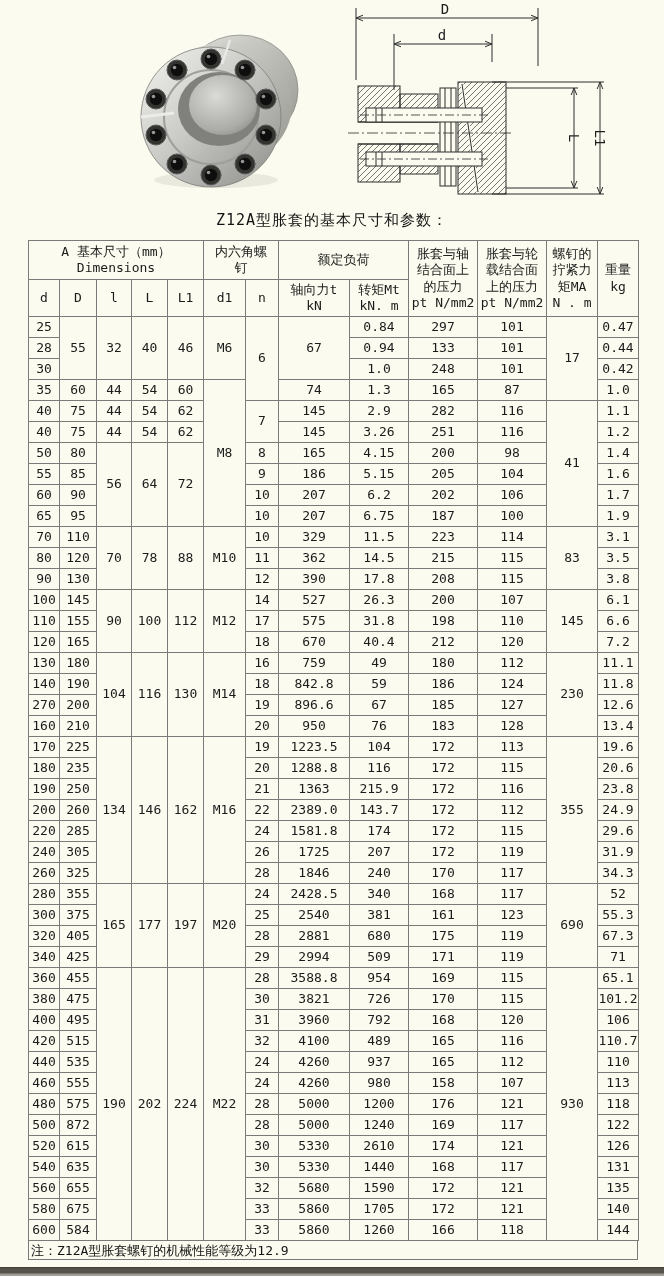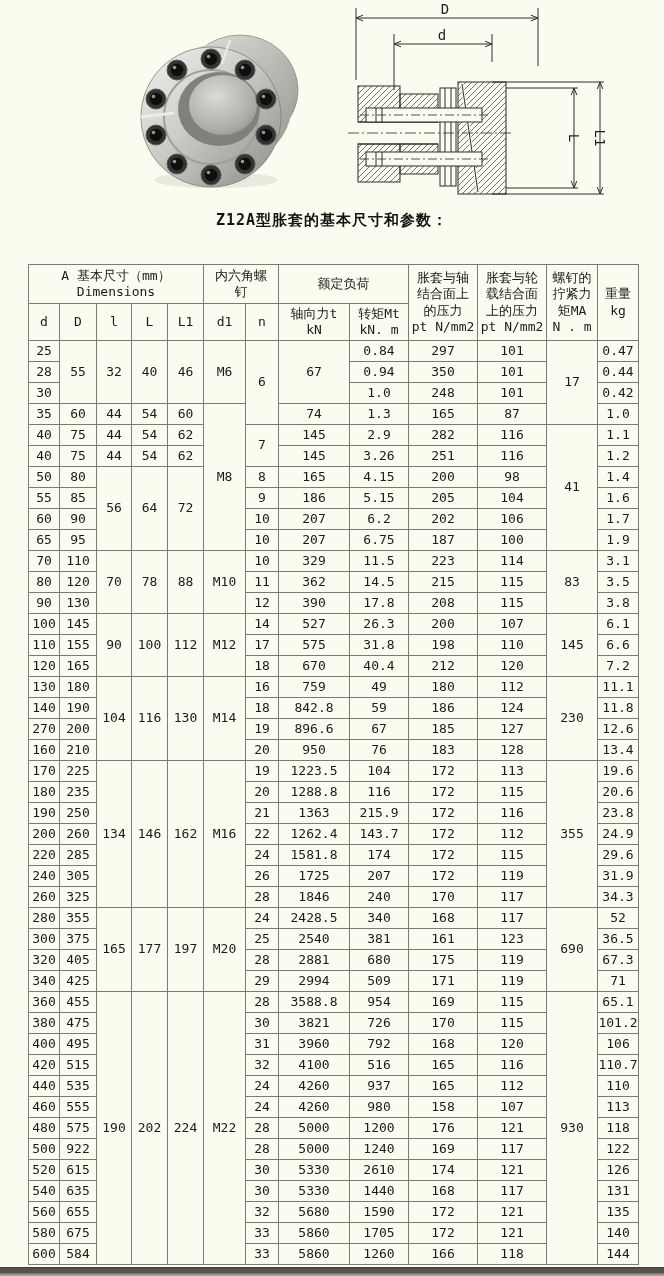--- a/index.html
+++ b/index.html
@@ -5,23 +5,23 @@
   html,body{margin:0;padding:0;}
   body{
     width:664px;height:1276px;position:relative;overflow:hidden;
     background:#fbfbef;color:#141414;
     font-family:"DejaVu Sans Mono","DejaVu Sans",monospace;
   }
   .photo{position:absolute;left:134px;top:20px;}
   .drawing{position:absolute;left:342px;top:2px;}
   .page-title{
     position:absolute;top:211px;left:0;width:664px;text-align:center;
-    font-size:15px;letter-spacing:1px;font-weight:bold;
+    font-size:15px;letter-spacing:1px;
   }
-  .table-wrap{position:absolute;left:28px;top:264px;width:610px;}
+  .table-wrap{position:absolute;left:28px;top:240px;width:610px;}
   table{border-collapse:collapse;table-layout:fixed;width:610px;}
   th,td{
     border:1px solid #7a7a78;text-align:center;vertical-align:middle;
     padding:0;font-weight:normal;font-size:13px;color:#1b1b1b;
     overflow:hidden;
   }
   thead th{white-space:pre-line;line-height:1.25;}
   thead tr.h1 th{height:38px;}
   thead tr.h2 th{height:36px;}
   tbody td{height:20px;line-height:1.1;}
@@ -240,21 +240,21 @@
           <td rowspan="3">67</td>
           <td>0.84</td>
           <td>297</td>
           <td>101</td>
           <td rowspan="4">17</td>
           <td>0.47</td>
         </tr>
         <tr>
           <td>28</td>
           <td>0.94</td>
-          <td>350</td>
+          <td>133</td>
           <td>101</td>
           <td>0.44</td>
         </tr>
         <tr>
           <td>30</td>
           <td>1.0</td>
           <td>248</td>
           <td>101</td>
           <td>0.42</td>
         </tr>
@@ -487,21 +487,21 @@
           <td>1363</td>
           <td>215.9</td>
           <td>172</td>
           <td>116</td>
           <td>23.8</td>
         </tr>
         <tr>
           <td>200</td>
           <td>260</td>
           <td>22</td>
-          <td>1262.4</td>
+          <td>2389.0</td>
           <td>143.7</td>
           <td>172</td>
           <td>112</td>
           <td>24.9</td>
         </tr>
         <tr>
           <td>220</td>
           <td>285</td>
           <td>24</td>
           <td>1581.8</td>
@@ -546,21 +546,21 @@
           <td>52</td>
         </tr>
         <tr>
           <td>300</td>
           <td>375</td>
           <td>25</td>
           <td>2540</td>
           <td>381</td>
           <td>161</td>
           <td>123</td>
-          <td>36.5</td>
+          <td>55.3</td>
         </tr>
         <tr>
           <td>320</td>
           <td>405</td>
           <td>28</td>
           <td>2881</td>
           <td>680</td>
           <td>175</td>
           <td>119</td>
           <td>67.3</td>
@@ -608,21 +608,21 @@
           <td>792</td>
           <td>168</td>
           <td>120</td>
           <td>106</td>
         </tr>
         <tr>
           <td>420</td>
           <td>515</td>
           <td>32</td>
           <td>4100</td>
-          <td>516</td>
+          <td>489</td>
           <td>165</td>
           <td>116</td>
           <td>110.7</td>
         </tr>
         <tr>
           <td>440</td>
           <td>535</td>
           <td>24</td>
           <td>4260</td>
           <td>937</td>
@@ -645,21 +645,21 @@
           <td>575</td>
           <td>28</td>
           <td>5000</td>
           <td>1200</td>
           <td>176</td>
           <td>121</td>
           <td>118</td>
         </tr>
         <tr>
           <td>500</td>
-          <td>922</td>
+          <td>872</td>
           <td>28</td>
           <td>5000</td>
           <td>1240</td>
           <td>169</td>
           <td>117</td>
           <td>122</td>
         </tr>
         <tr>
           <td>520</td>
           <td>615</td>
@@ -705,15 +705,16 @@
           <td>584</td>
           <td>33</td>
           <td>5860</td>
           <td>1260</td>
           <td>166</td>
           <td>118</td>
           <td>144</td>
         </tr>
       </tbody>
   </table>
+  <div class="note-row">注：Z12A型胀套螺钉的机械性能等级为12.9</div>
 </div>
 
 <div class="bottom-bar"></div>
 
 </body></html>

